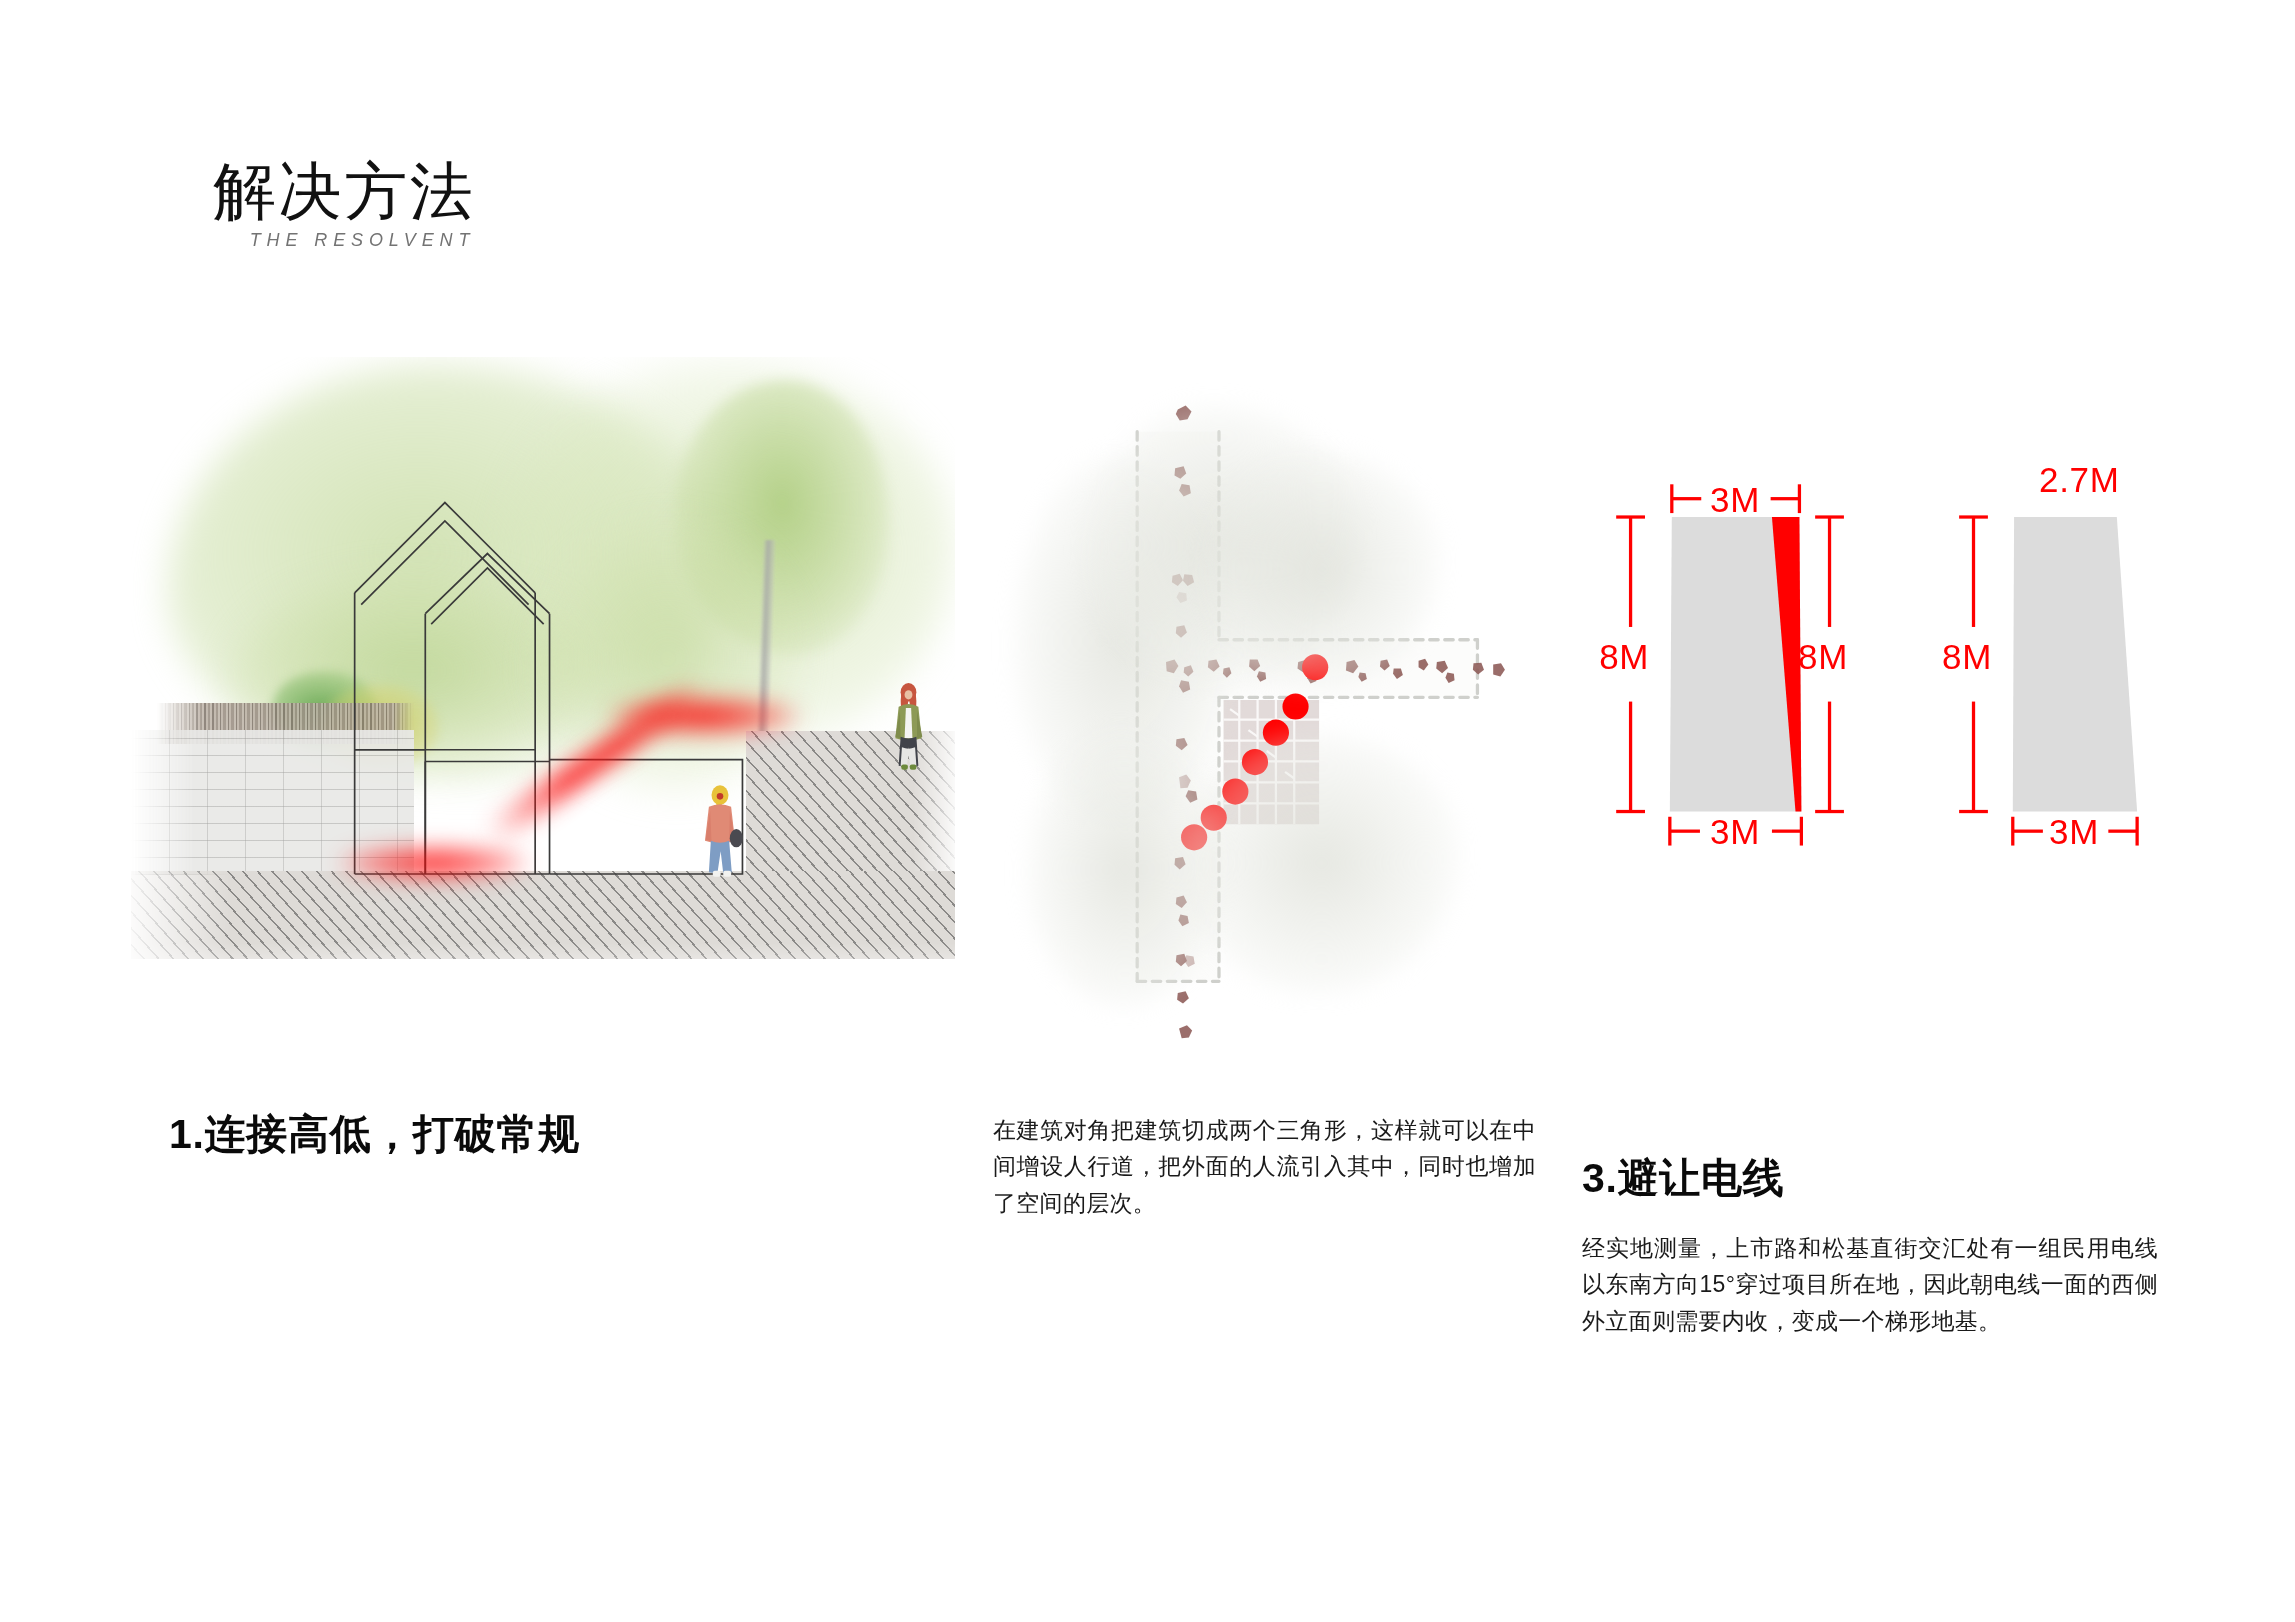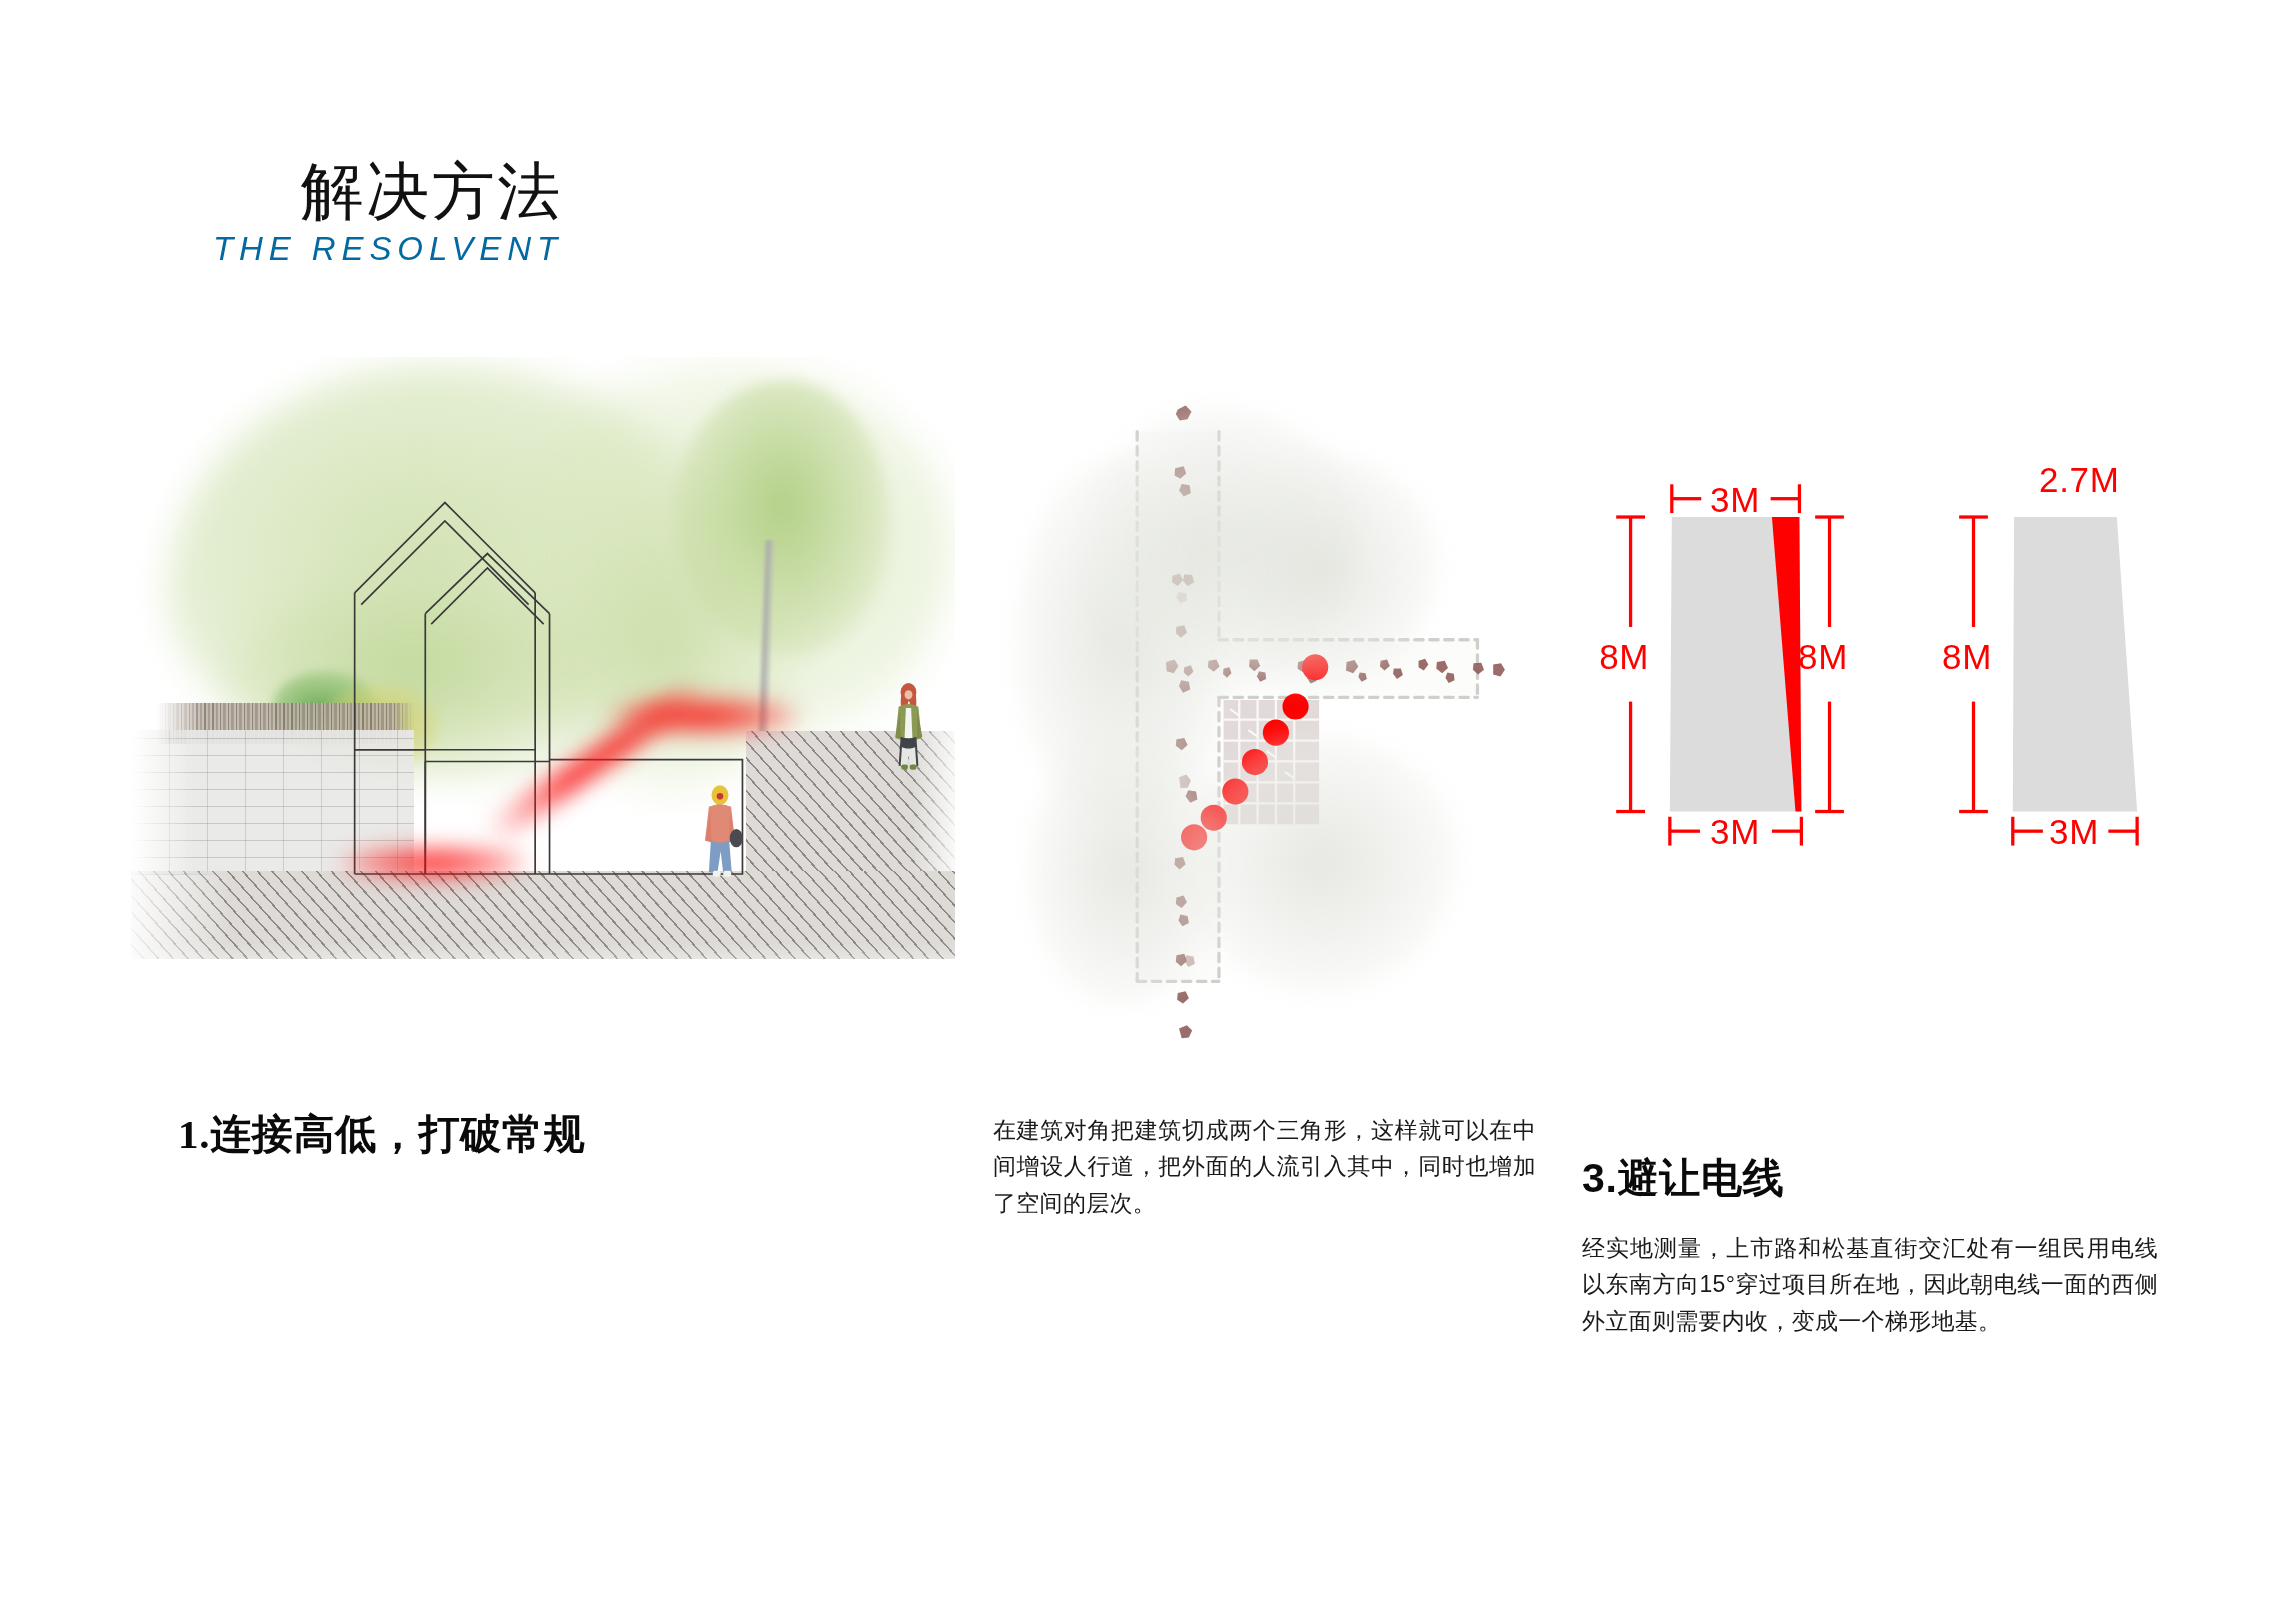--- a/index.html
+++ b/index.html
@@ -24,38 +24,38 @@
   }
   #page-title {
     font-size: 63px;
     font-weight: 300;
     color: #111111;
     letter-spacing: 2.6px;
     line-height: 1.08;
     white-space: nowrap;
   }
   #page-subtitle {
-    font-size: 33px;
+    font-size: 18px;
     font-style: italic;
     font-weight: 300;
-    color: #0369a1;
+    color: #737373;
     letter-spacing: 5.9px;
     margin-top: 5.2px;
     white-space: nowrap;
   }
 
   
   .panel-figure { position: absolute; }
   #fig-1 { left: 131px;  top: 357px; width: 824px; height: 602px; }
   #fig-2 { left: 988px; top: 366px; width: 602px;  height: 681px; }
   #fig-3 { left: 1590px; top: 458px; width: 661px; height: 406px; }
 
   
   .caption-block { position: absolute; }
-  #cap-1 { left: 178px;  top: 1112px; width: 609px; font-family: Liberation Serif, serif; }
+  #cap-1 { left: 169px;  top: 1112px; width: 609px; }
   #cap-2 { left: 993px; top: 1112px; width: 543px; }
   #cap-3 { left: 1582px; top: 1156px; width: 576px; }
 
   .caption-heading {
     font-size: 41px;
     font-weight: 700;
     color: #0a0a0a;
     letter-spacing: 0.7px;
     white-space: nowrap;
     margin: 0 0 29px 0;

